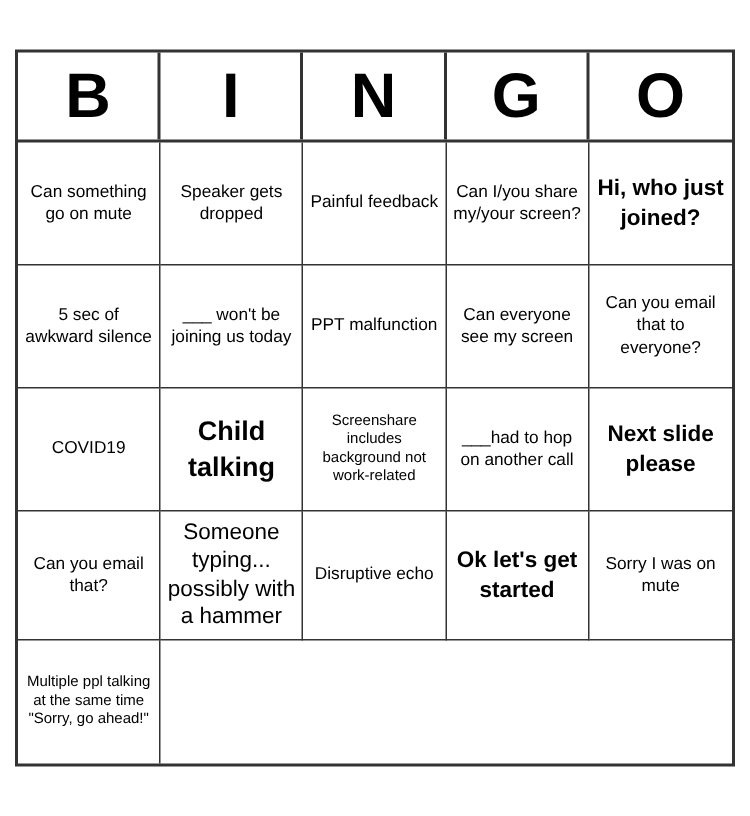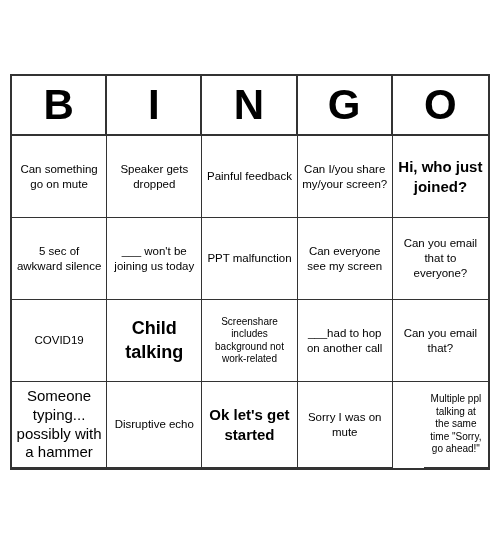--- a/index.html
+++ b/index.html
@@ -114,32 +114,35 @@
       </div>
       <div class="bingo-cell large-text">
         <span class="cell-text">Child talking</span>
       </div>
       <div class="bingo-cell" style="font-size: 10px; line-height: 1.25;">
         <span class="cell-text">Screenshare includes background not work-related</span>
       </div>
       <div class="bingo-cell">
         <span class="cell-text">___had to hop on another call</span>
       </div>
+      <div class="bingo-cell medium-text">
+        <span class="cell-text">Next slide please</span>
+      </div>
       <div class="bingo-cell">
         <span class="cell-text">Can you email that?</span>
       </div>
       <div class="bingo-cell" style="font-size: 15px; line-height: 1.25;">
         <span class="cell-text">Someone typing... possibly with a hammer</span>
       </div>
       <div class="bingo-cell">
         <span class="cell-text">Disruptive echo</span>
       </div>
       <div class="bingo-cell medium-text">
         <span class="cell-text">Ok let's get started</span>
       </div>
       <div class="bingo-cell">
         <span class="cell-text">Sorry I was on mute</span>
       </div>
-      <div class="bingo-cell" style="font-size: 10px; line-height: 1.25; margin-left: 31px;">
+      <div class="bingo-cell" style="font-size: 10px; line-height: 1.25;">
         <span class="cell-text">Multiple ppl talking at the same time "Sorry, go ahead!"</span>
       </div>
     </div>
 </div>
 
 </body></html>

